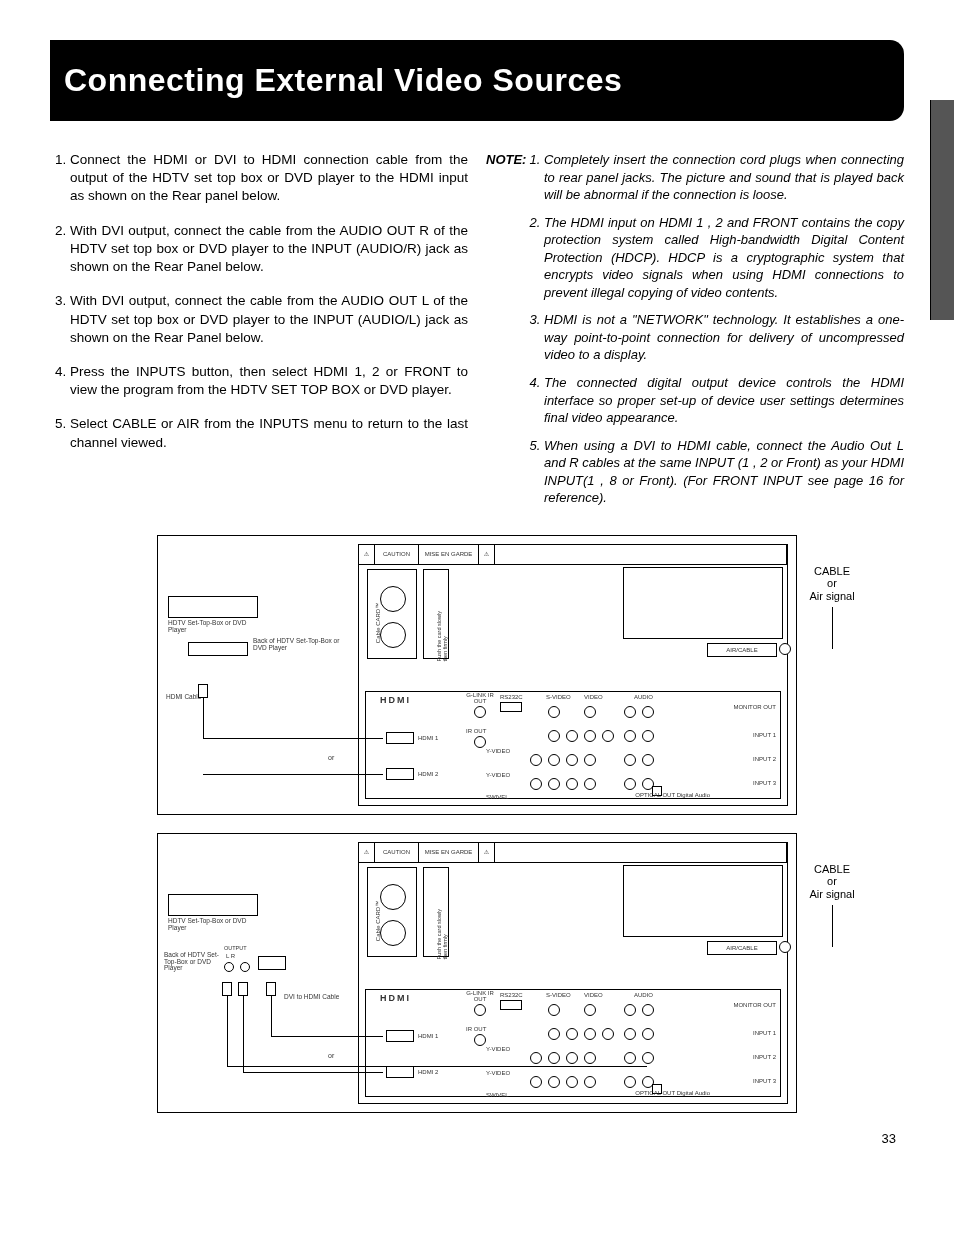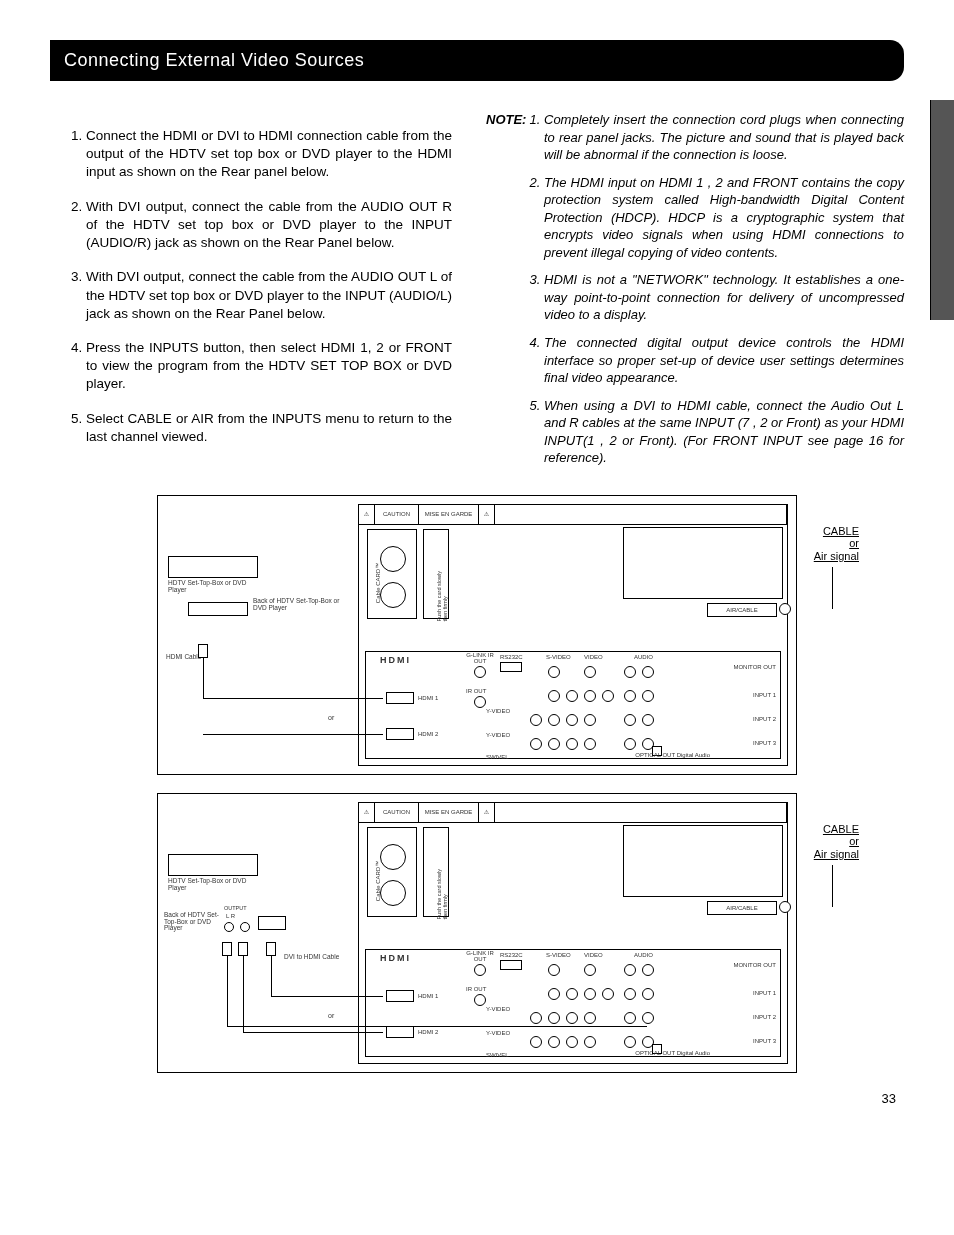--- a/index.html
+++ b/index.html
@@ -11,23 +11,23 @@
     color: #000;
     width: 954px;
   }
   .page {
     padding: 40px 50px 20px 50px;
     position: relative;
   }
   .header-bar {
     background: #000;
     color: #fff;
-    font-weight: 400;
-    font-size: 18px;
-    padding: 10px 14px;
+    font-weight: 700;
+    font-size: 32px;
+    padding: 22px 14px;
     border-radius: 0 14px 14px 0;
     margin-bottom: 30px;
     letter-spacing: 0.5px;
   }
   .side-tab {
     position: absolute;
     right: 0;
     top: 100px;
     width: 24px;
     height: 220px;
@@ -46,21 +46,21 @@
   }
   .section-title {
     font-weight: 700;
     text-decoration: underline;
     font-size: 13px;
     margin-bottom: 18px;
   }
   .step-list {
     list-style: decimal;
     padding-left: 20px;
-    margin: 16px;
+    margin: 0;
   }
   .step-list li {
     margin-bottom: 16px;
     text-align: justify;
   }
   .note-block {
     font-style: italic;
     font-size: 13px;
     line-height: 1.35;
   }
@@ -166,21 +166,21 @@
   .src-lbl { position:absolute; font-size:6.5px; width:90px; line-height:1.05; }
   .cable-v { position:absolute; width:0; border-left:1px solid #000; }
   .cable-h { position:absolute; height:0; border-top:1px solid #000; }
   .plug { position:absolute; width:10px; height:14px; border:1px solid #000; background:#fff; }
   .plug-round { position:absolute; width:10px; height:10px; border:1px solid #000; border-radius:50%; background:#fff; }
   .or-lbl { position:absolute; font-size:7px; }
   .cable-lbl { position:absolute; font-size:6.5px; }
 
   
   .sig-lbl {
-    position:absolute; font-size:11px; line-height:1.15; text-align:right;text-decoration:underline;
+    position:absolute; font-size:11px; line-height:1.15; text-align:center;
   }
   .sig-line { position:absolute; border-left:1px solid #000; }
 
   .page-num {
     text-align: right;
     font-size: 13px;
     padding-right: 8px;
     margin-top: 6px;
   }
 </style>
@@ -207,21 +207,21 @@
     </div>
 
     <div class="col-right">
       <div class="note-block">
         <span class="note-label">NOTE:</span>
         <ol class="note-list">
           <li>Completely insert the connection cord plugs when connecting to rear panel jacks. The picture and sound that is played back will be abnormal if the connection is loose.</li>
           <li>The HDMI input on HDMI 1 , 2 and FRONT contains the copy protection system called High-bandwidth Digital Content Protection (HDCP). HDCP is a cryptographic system that encrypts video signals when using HDMI connections to prevent illegal copying of video contents.</li>
           <li>HDMI is not a "NETWORK" technology. It establishes a one-way point-to-point connection for delivery of uncompressed video to a display.</li>
           <li>The connected digital output device controls the HDMI interface so proper set-up of device user settings determines final video appearance.</li>
-          <li>When using a DVI to HDMI cable, connect the Audio Out L and R cables at the same INPUT (7 , 2 or Front) as your HDMI INPUT(1 , 2 or Front). (For FRONT INPUT see page 16 for reference).</li>
+          <li>When using a DVI to HDMI cable, connect the Audio Out L and R cables at the same INPUT (1 , 2 or Front) as your HDMI INPUT(1 , 8 or Front). (For FRONT INPUT see page 16 for reference).</li>
         </ol>
       </div>
     </div>
   </div>
 
   <div class="diagram-block">
     <div style="position:relative;">
       <div class="diagram-box">
 
         <div class="src-box" style="top:60px; left:10px;"></div>

